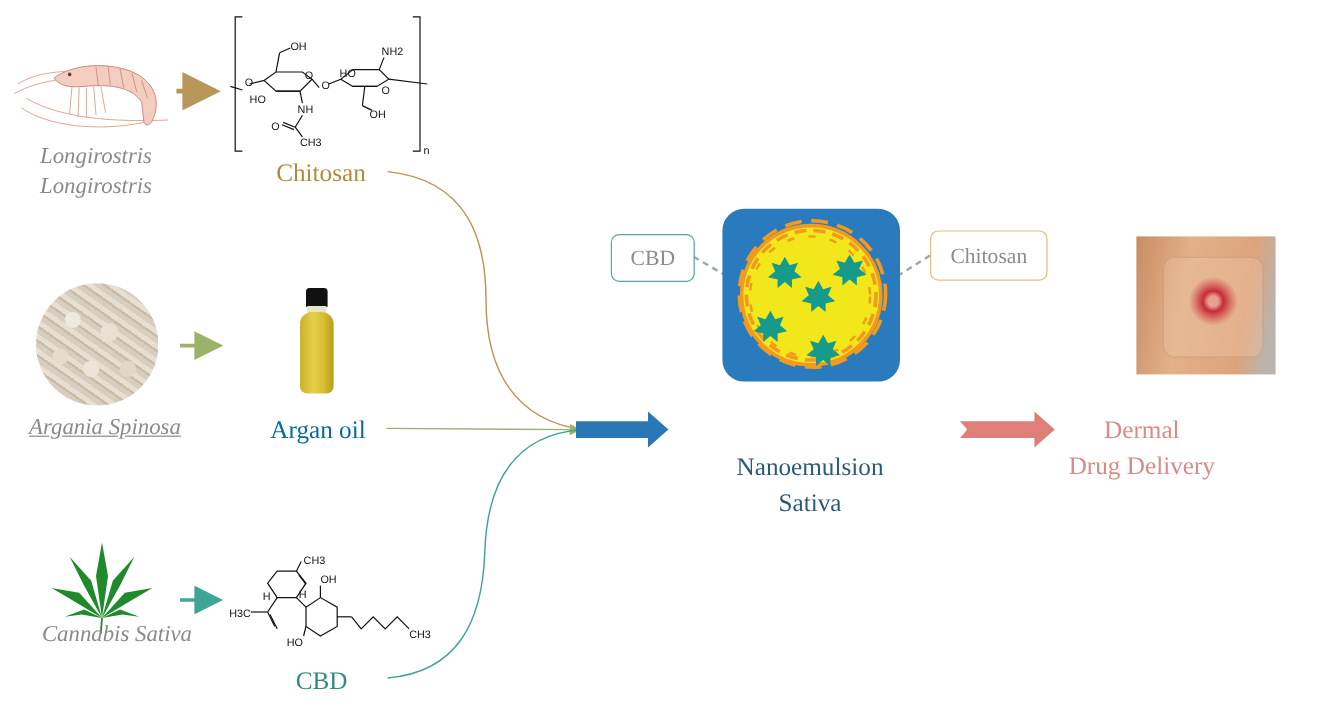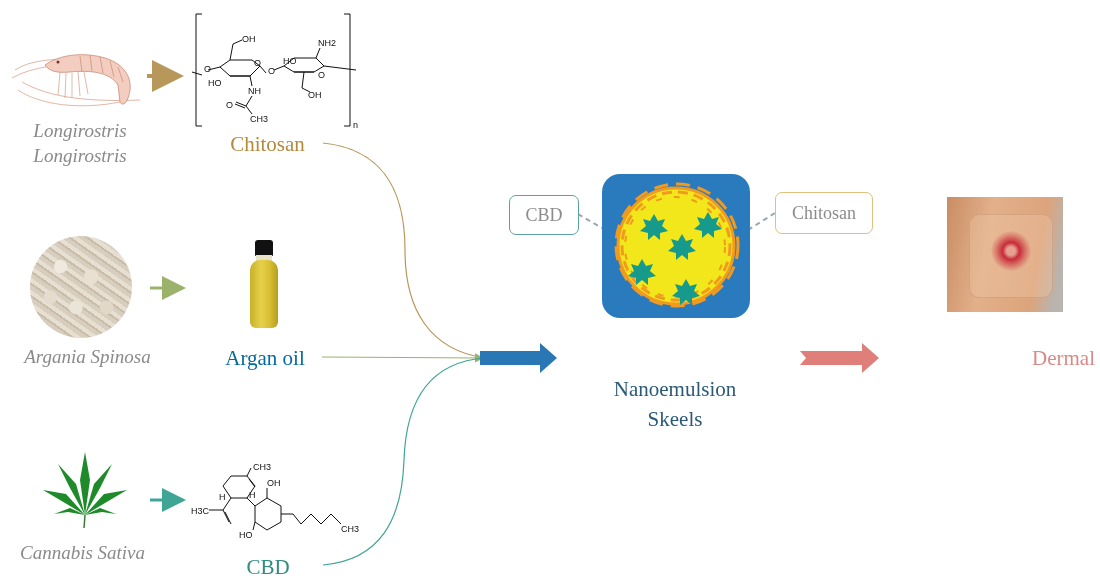--- a/index.html
+++ b/index.html
@@ -112,21 +112,21 @@
 </div>
 <div class="abs prod-label" style="left:195px;top:131px;width:145px;color:#b38a3c;">Chitosan</div>
 
 <div class="abs" style="left:30px;top:236px;width:102px;height:102px;border-radius:50%;
      background: radial-gradient(circle at 30% 30%, #efe9df 0 6%, transparent 7%),
                  radial-gradient(circle at 60% 40%, #e9e0d2 0 8%, transparent 9%),
                  radial-gradient(circle at 45% 70%, #ebe4d8 0 7%, transparent 8%),
                  radial-gradient(circle at 75% 70%, #e2d8c8 0 6%, transparent 7%),
                  radial-gradient(circle at 20% 60%, #e6dccd 0 6%, transparent 7%),
                  repeating-linear-gradient(35deg, #d8cebf 0 4px, #c9bca8 4px 6px, #e7dfd2 6px 10px);"></div>
-<div class="abs src-label" style="left:5px;top:344px;width:165px;">
+<div class="abs src-label" style="left:5px;top:344px;width:165px;text-decoration:underline;">
   <div>Argania  Spinosa</div>
 </div>
 
 <div class="abs" style="left:248px;top:240px;width:32px;height:88px;">
   <div style="position:absolute;left:7px;top:0;width:18px;height:16px;background:#111;border-radius:3px 3px 1px 1px;"></div>
   <div style="position:absolute;left:8px;top:15px;width:16px;height:6px;background:#e9e4c8;"></div>
   <div style="position:absolute;left:2px;top:20px;width:28px;height:68px;border-radius:10px 10px 6px 6px;background:linear-gradient(90deg,#c9b12a,#e6d04a 40%,#d8bf33 70%,#b79d1c);"></div>
 </div>
 <div class="abs prod-label" style="left:200px;top:345px;width:130px;color:#0369a1;">Argan oil</div>
 
@@ -137,21 +137,21 @@
       <path d="M45,65 L30,38 L18,14 L36,34 Z"></path>
       <path d="M45,65 L60,38 L72,14 L54,34 Z"></path>
       <path d="M45,65 L20,50 L3,40 L26,44 Z"></path>
       <path d="M45,65 L70,50 L87,40 L64,44 Z"></path>
       <path d="M45,65 L28,62 L14,64 L30,58 Z"></path>
       <path d="M45,65 L62,62 L76,64 L60,58 Z"></path>
     </g>
     <line x1="45" y1="65" x2="44" y2="78" stroke="#3d7a35" stroke-width="1.5"></line>
   </svg>
 </div>
-<div class="abs src-label" style="left:5px;top:540px;width:155px;">Cannabis  Sativa</div>
+<div class="abs src-label" style="left:5px;top:516px;width:155px;text-align:right;">Cannabis  Sativa</div>
 
 <div class="abs chem" style="left:195px;top:462px;width:180px;height:85px;">
   <svg width="180" height="85" viewBox="0 0 180 85">
     <path d="M52,14 L60,24 L52,36 L36,36 L28,24 L36,14 Z"></path>
     <line x1="54" y1="17" x2="60" y2="25"></line>
     <line x1="52" y1="14" x2="56" y2="6"></line>
     <line x1="36" y1="36" x2="28" y2="48"></line>
     <line x1="28" y1="48" x2="14" y2="48"></line>
     <line x1="28" y1="48" x2="34" y2="60"></line>
       <line x1="30" y1="50" x2="36" y2="62"></line>
@@ -189,24 +189,25 @@
       <polygon points="106,38 110,45 117,43 114,50 120,55 112,57 112,64 106,59 100,64 100,57 92,55 98,50 95,43 102,45"></polygon>
       <polygon points="80,60 84,67 91,65 88,72 94,77 86,79 86,86 80,81 74,86 74,79 66,77 72,72 69,65 76,67"></polygon>
       <polygon points="40,85 44,92 51,90 48,97 54,102 46,104 46,111 40,106 34,111 34,104 26,102 32,97 29,90 36,92"></polygon>
       <polygon points="84,105 88,112 95,110 92,117 98,122 90,124 90,131 84,126 78,131 78,124 70,122 76,117 73,110 80,112"></polygon>
     </g>
   </svg>
 </div>
 
 <div class="abs prod-label" style="left:595px;top:346px;width:160px;color:#2b5a78;line-height:30px;margin-top:28px;">
   <div>Nanoemulsion</div>
-  <div>Skeels</div>
+  <div>Sativa</div>
 </div>
 
 <div class="abs" style="left:947px;top:197px;width:116px;height:115px;
      background: linear-gradient(100deg, #c98d63 0%, #e2b08a 35%, #dca47c 75%, #b9b4ae 92%);">
   <div style="position:absolute;left:22px;top:17px;width:82px;height:82px;border-radius:10px;border:1px solid rgba(200,150,120,0.6);background:rgba(240,200,170,0.35);"></div>
   <div style="position:absolute;left:44px;top:34px;width:40px;height:40px;border-radius:50%;background:radial-gradient(circle,#e5a090 0 15%,#c72b3a 30%,rgba(210,80,80,0.5) 55%,transparent 72%);"></div>
 </div>
 
-<div class="abs prod-label" style="left:920px;top:343px;width:175px;color:#d98a86;line-height:30px;text-align:right;">
+<div class="abs prod-label" style="left:864px;top:343px;width:175px;color:#d98a86;line-height:30px;">
   <div>Dermal</div>
+  <div>Drug Delivery</div>
 </div>
 
 </body></html>

